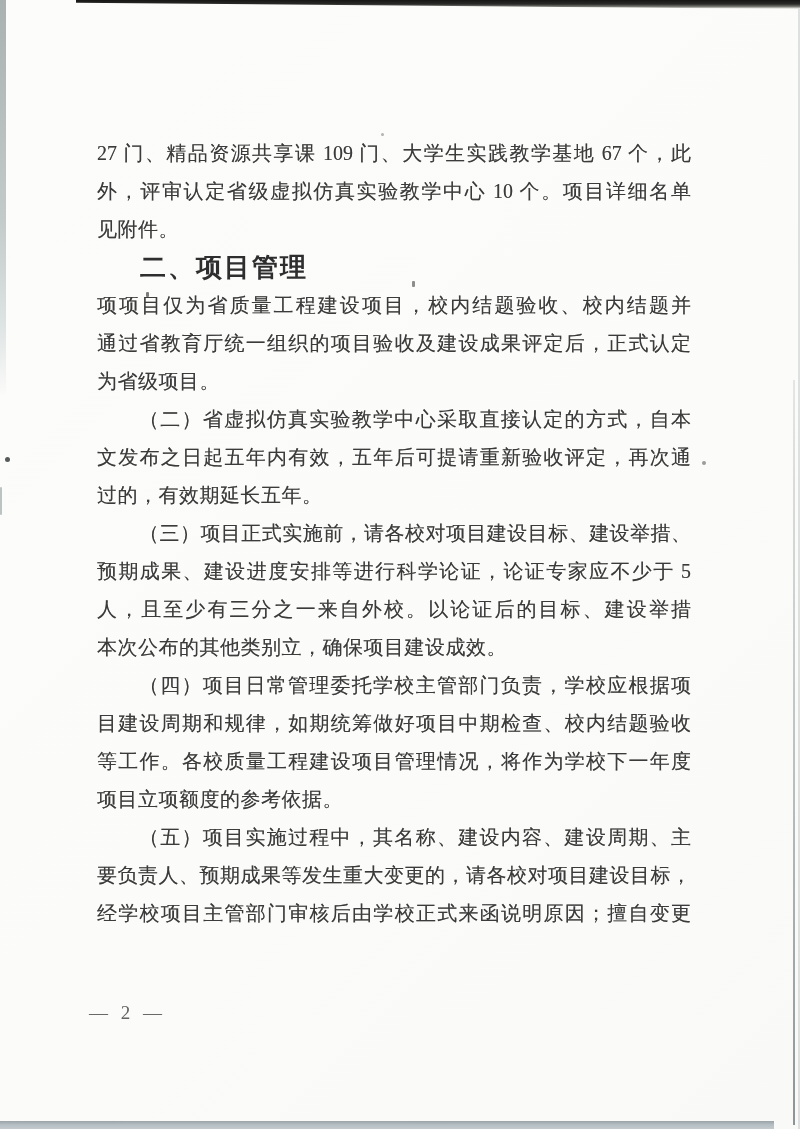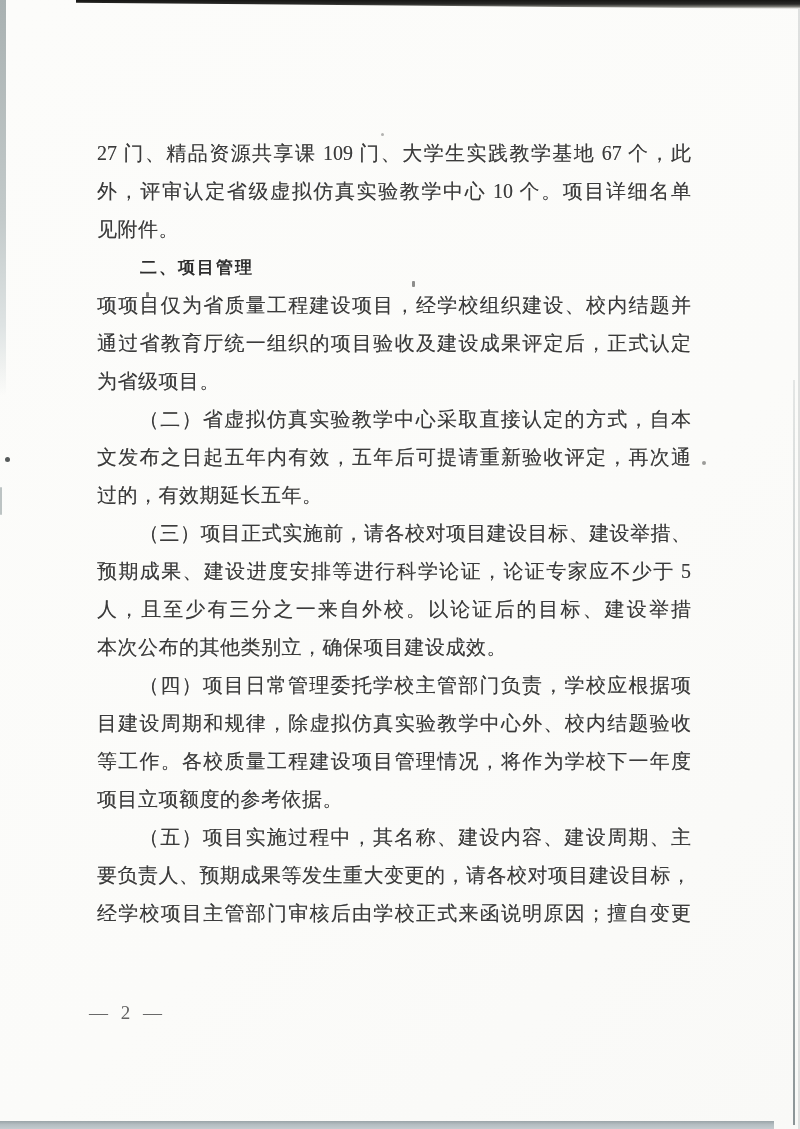--- a/index.html
+++ b/index.html
@@ -31,21 +31,21 @@
     overflow: hidden;
     text-align: justify;
     color: #3b3b3b;
     text-shadow: 0 0 0.5px rgba(70,70,70,0.55);
   }
   .ln.full { text-align-last: justify; letter-spacing: 0; }
   .ln.ind  { text-indent: 42px; }
   .heading {
     height: 38px;
     line-height: 38px;
-    font-size: 17px;
+    font-size: 26px;
     font-weight: 700;
     text-indent: 43px;
     letter-spacing: 2px;
     font-family: "DejaVu Sans", "Liberation Sans", sans-serif;
     color: #2e2e2e;
   }
 
   
   .pagenum {
     position: absolute;
@@ -110,35 +110,35 @@
   <div class="speck s6"></div>
 
   <div class="textblock">
 
     <div class="ln full">27 门、精品资源共享课 109 门、大学生实践教学基地 67 个，此</div>
     <div class="ln full">外，评审认定省级虚拟仿真实验教学中心 10 个。项目详细名单</div>
     <div class="ln">见附件。</div>
 
     <div class="heading">二、项目管理</div>
 
-    <div class="ln full">项项目仅为省质量工程建设项目，经学校组织建设、校内结题并</div>
+    <div class="ln full">项项目仅为省质量工程建设项目，校内结题验收、校内结题并</div>
     <div class="ln full">通过省教育厅统一组织的项目验收及建设成果评定后，正式认定</div>
     <div class="ln">为省级项目。</div>
 
     <div class="ln full ind">（二）省虚拟仿真实验教学中心采取直接认定的方式，自本</div>
     <div class="ln full">文发布之日起五年内有效，五年后可提请重新验收评定，再次通</div>
     <div class="ln">过的，有效期延长五年。</div>
 
     <div class="ln full ind">（三）项目正式实施前，请各校对项目建设目标、建设举措、</div>
     <div class="ln full">预期成果、建设进度安排等进行科学论证，论证专家应不少于 5</div>
     <div class="ln full">人，且至少有三分之一来自外校。以论证后的目标、建设举措</div>
     <div class="ln">本次公布的其他类别立，确保项目建设成效。</div>
 
     <div class="ln full ind">（四）项目日常管理委托学校主管部门负责，学校应根据项</div>
-    <div class="ln full">目建设周期和规律，除虚拟仿真实验教学中心外、校内结题验收</div>
+    <div class="ln full">目建设周期和规律，如期统筹做好项目中期检查、校内结题验收</div>
     <div class="ln full">等工作。各校质量工程建设项目管理情况，将作为学校下一年度</div>
     <div class="ln">项目立项额度的参考依据。</div>
 
     <div class="ln full ind">（五）项目实施过程中，其名称、建设内容、建设周期、主</div>
     <div class="ln full">要负责人、预期成果等发生重大变更的，请各校对项目建设目标，</div>
     <div class="ln full">经学校项目主管部门审核后由学校正式来函说明原因；擅自变更</div>
 
   </div>
 
   <div class="pagenum">— 2 —</div>

